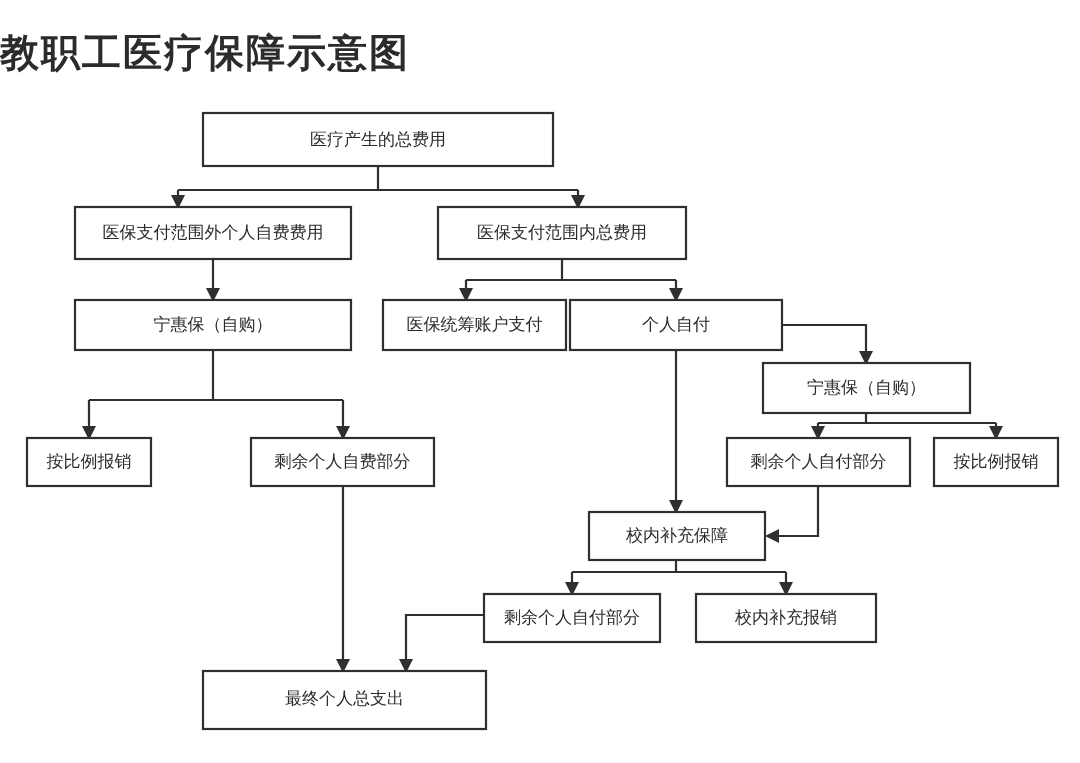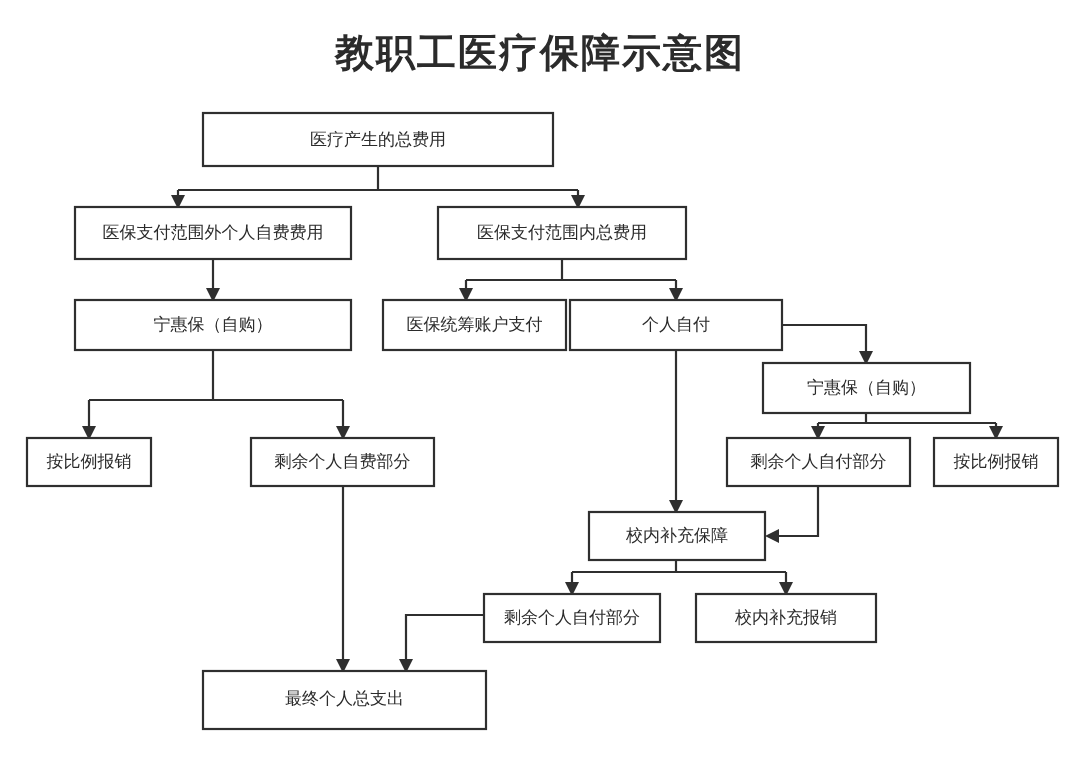--- a/index.html
+++ b/index.html
@@ -17,21 +17,21 @@
     position: relative;
     width: 1080px;
     height: 763px;
     background: #ffffff;
   }
   #page-title {
     position: absolute;
     left: 0;
     top: 26px;
     width: 1080px;
-    text-align: center;
+    text-align: left;
     font-size: 39px;
     font-weight: bold;
     color: #2b2b2b;
     letter-spacing: 2px;
     font-family: "Liberation Sans", "DejaVu Sans", sans-serif;
   }
   svg#flow-svg {
     position: absolute;
     left: 0;
     top: 0;

